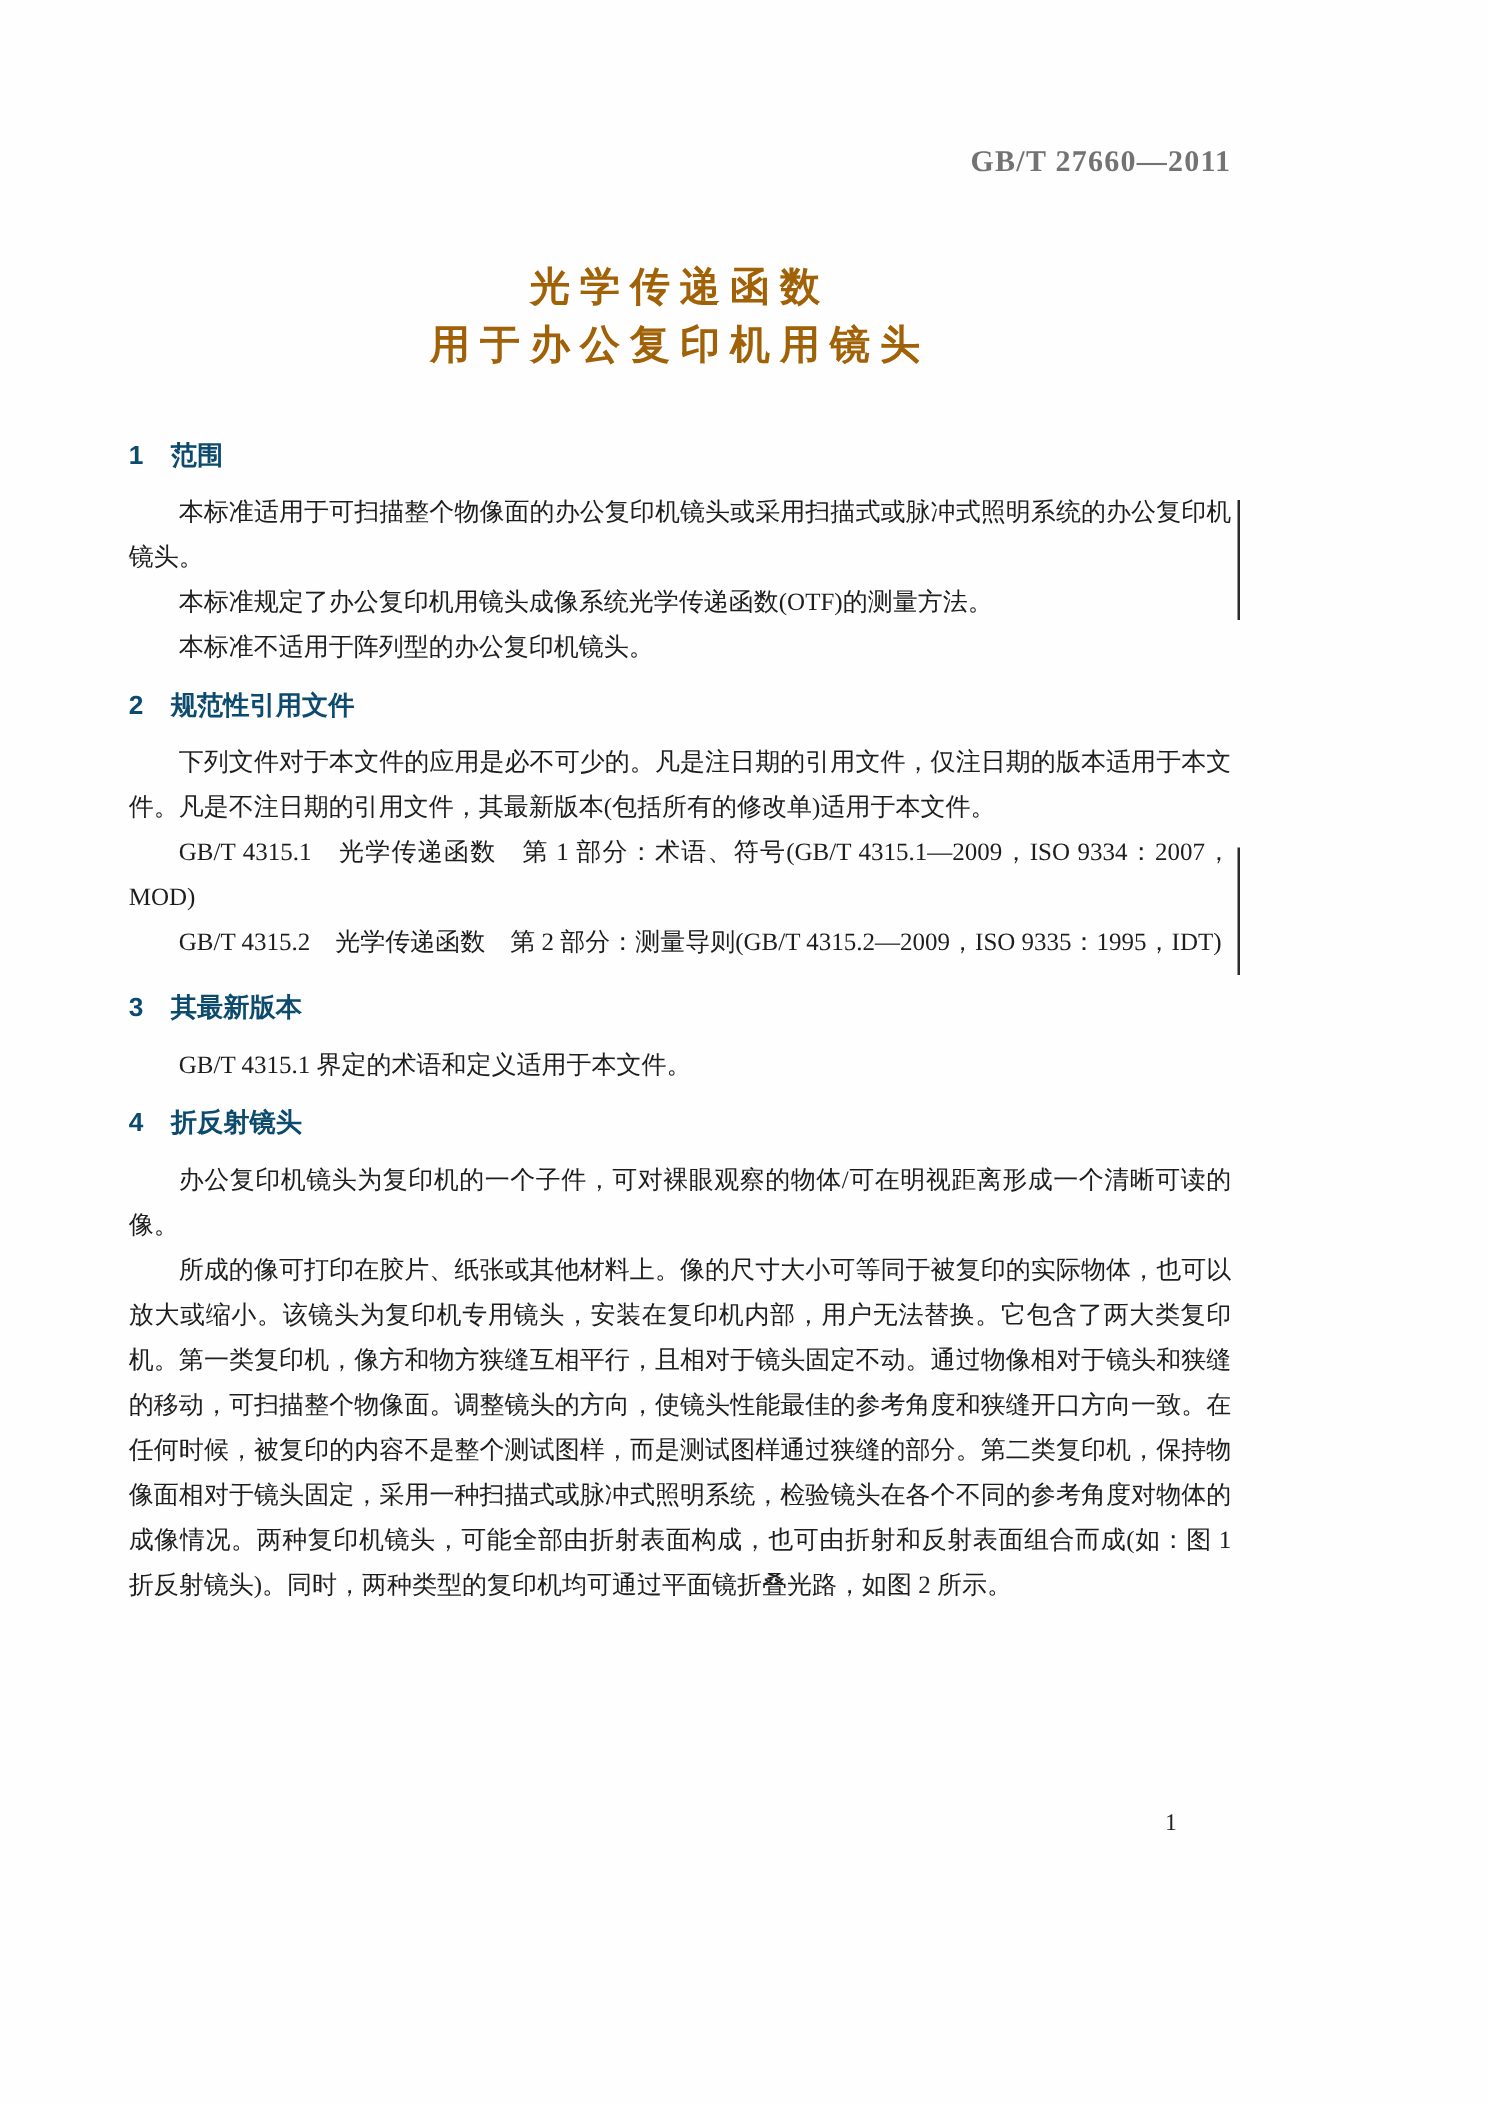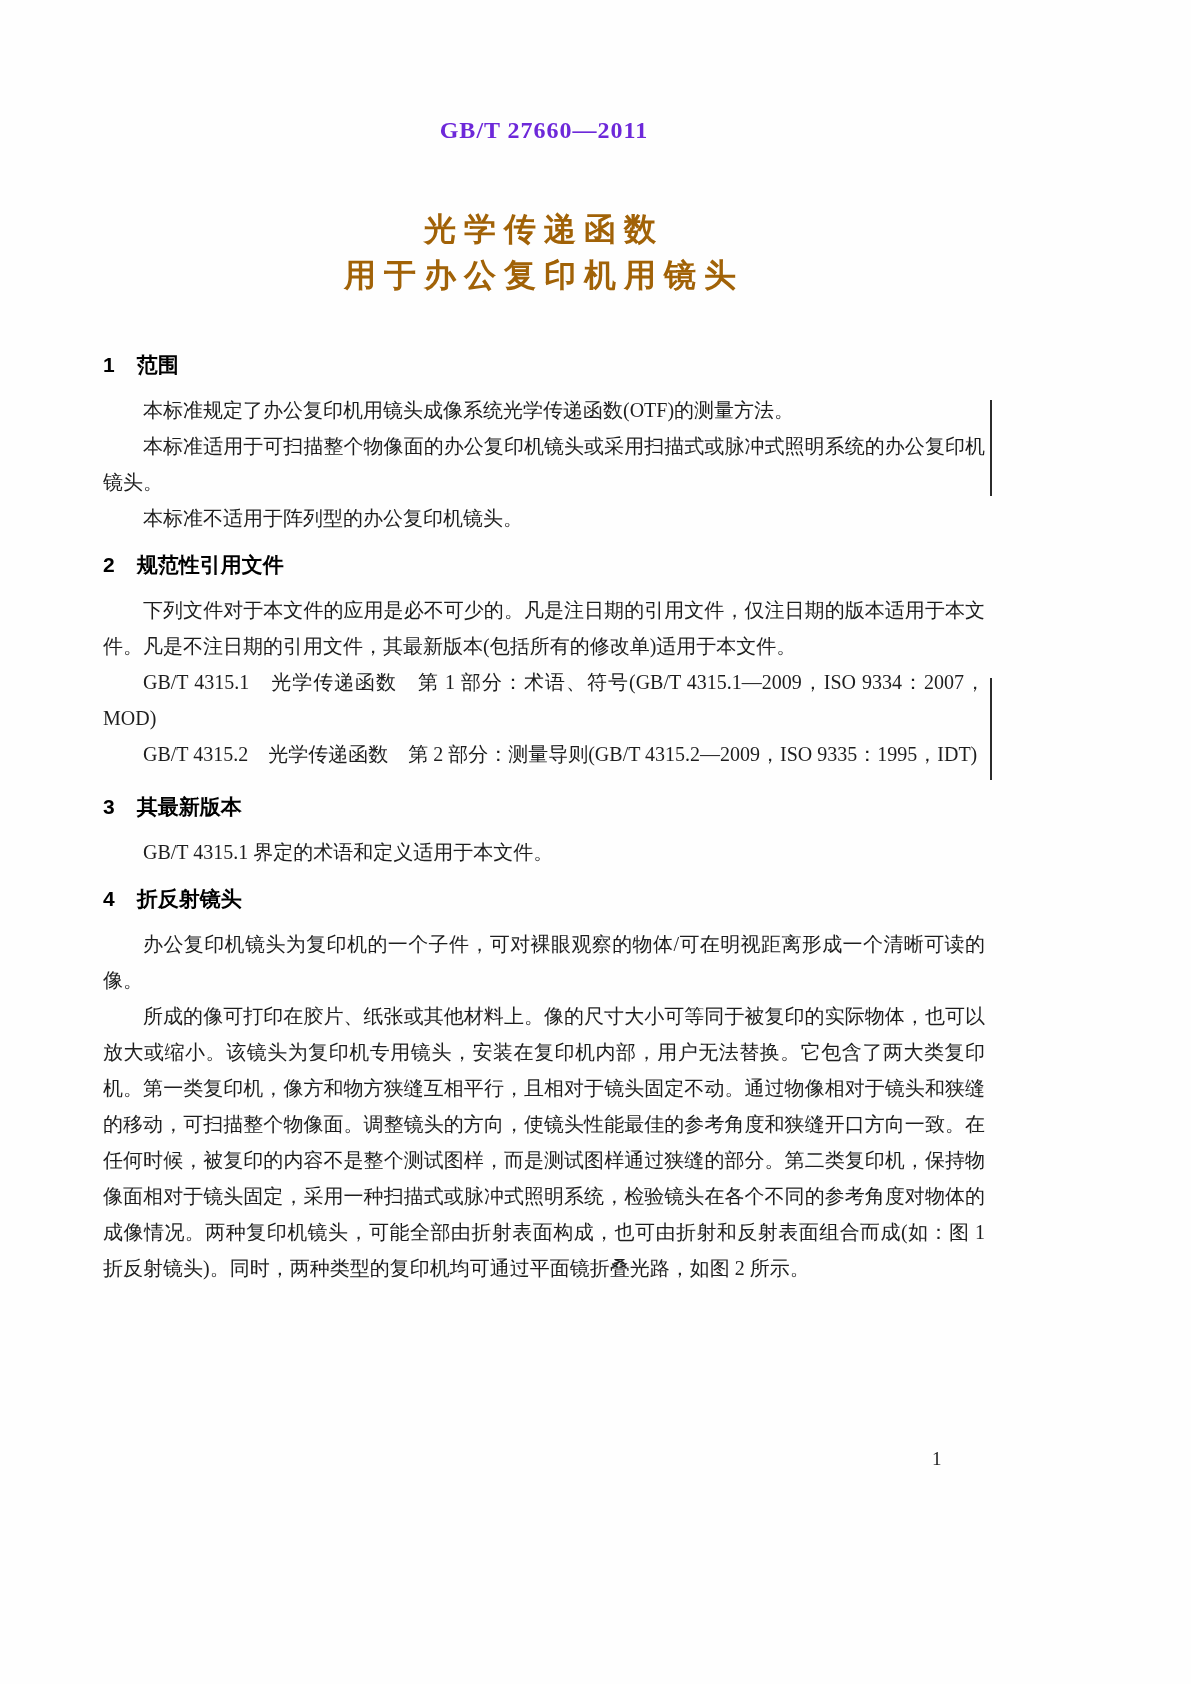--- a/index.html
+++ b/index.html
@@ -14,43 +14,43 @@
     color: #1c1c1c;
   }
   .content {
     position: absolute;
     left: 103px;
     top: 0;
     width: 882px;
     padding-top: 116px;
   }
   .doc-header {
-    text-align: center;
+    text-align: right;
     font-weight: bold;
     font-size: 24px;
     line-height: 28px;
     letter-spacing: 1px;
-    color: #6d28d9;
+    color: #737373;
   }
   .doc-title {
     margin-top: 62px;
     text-align: center;
     font-family: "Liberation Sans", "DejaVu Sans", sans-serif;
     font-weight: bold;
     font-size: 32px;
     line-height: 46px;
     letter-spacing: 8px;
     color: #a16207;
   }
   .sec-heading {
     font-family: "Liberation Sans", "DejaVu Sans", sans-serif;
     font-weight: bold;
     font-size: 21px;
     line-height: 26px;
-    color: #000000;
+    color: #0c4a6e;
   }
   .sec-heading.first { margin-top: 54px; }
   .sec-heading.gap28 { margin-top: 16px; }
   .sec-heading.gap22 { margin-top: 22px; }
   .sec-num { display: inline-block; margin-right: 22px; }
   .paras { margin-top: 14px; }
   .para {
     font-size: 20px;
     line-height: 36px;
     text-indent: 2em;
@@ -88,22 +88,22 @@
     <div class="doc-title">
       <div class="title-line">光学传递函数</div>
       <div class="title-line">用于办公复印机用镜头</div>
     </div>
 
     <div class="section">
       <div class="sec-heading first">
         <span class="sec-num">1</span><span class="sec-title">范围</span>
       </div>
       <div class="paras">
+        <p class="para">本标准适用于可扫描整个物像面的办公复印机镜头或采用扫描式或脉冲式照明系统的办公复印机镜头。</p>
         <p class="para">本标准规定了办公复印机用镜头成像系统光学传递函数(OTF)的测量方法。</p>
-        <p class="para">本标准适用于可扫描整个物像面的办公复印机镜头或采用扫描式或脉冲式照明系统的办公复印机镜头。</p>
         <p class="para">本标准不适用于阵列型的办公复印机镜头。</p>
       </div>
     </div>
 
     <div class="section">
       <div class="sec-heading gap28">
         <span class="sec-num">2</span><span class="sec-title">规范性引用文件</span>
       </div>
       <div class="paras">
         <p class="para">下列文件对于本文件的应用是必不可少的。凡是注日期的引用文件，仅注日期的版本适用于本文件。凡是不注日期的引用文件，其最新版本(包括所有的修改单)适用于本文件。</p>

